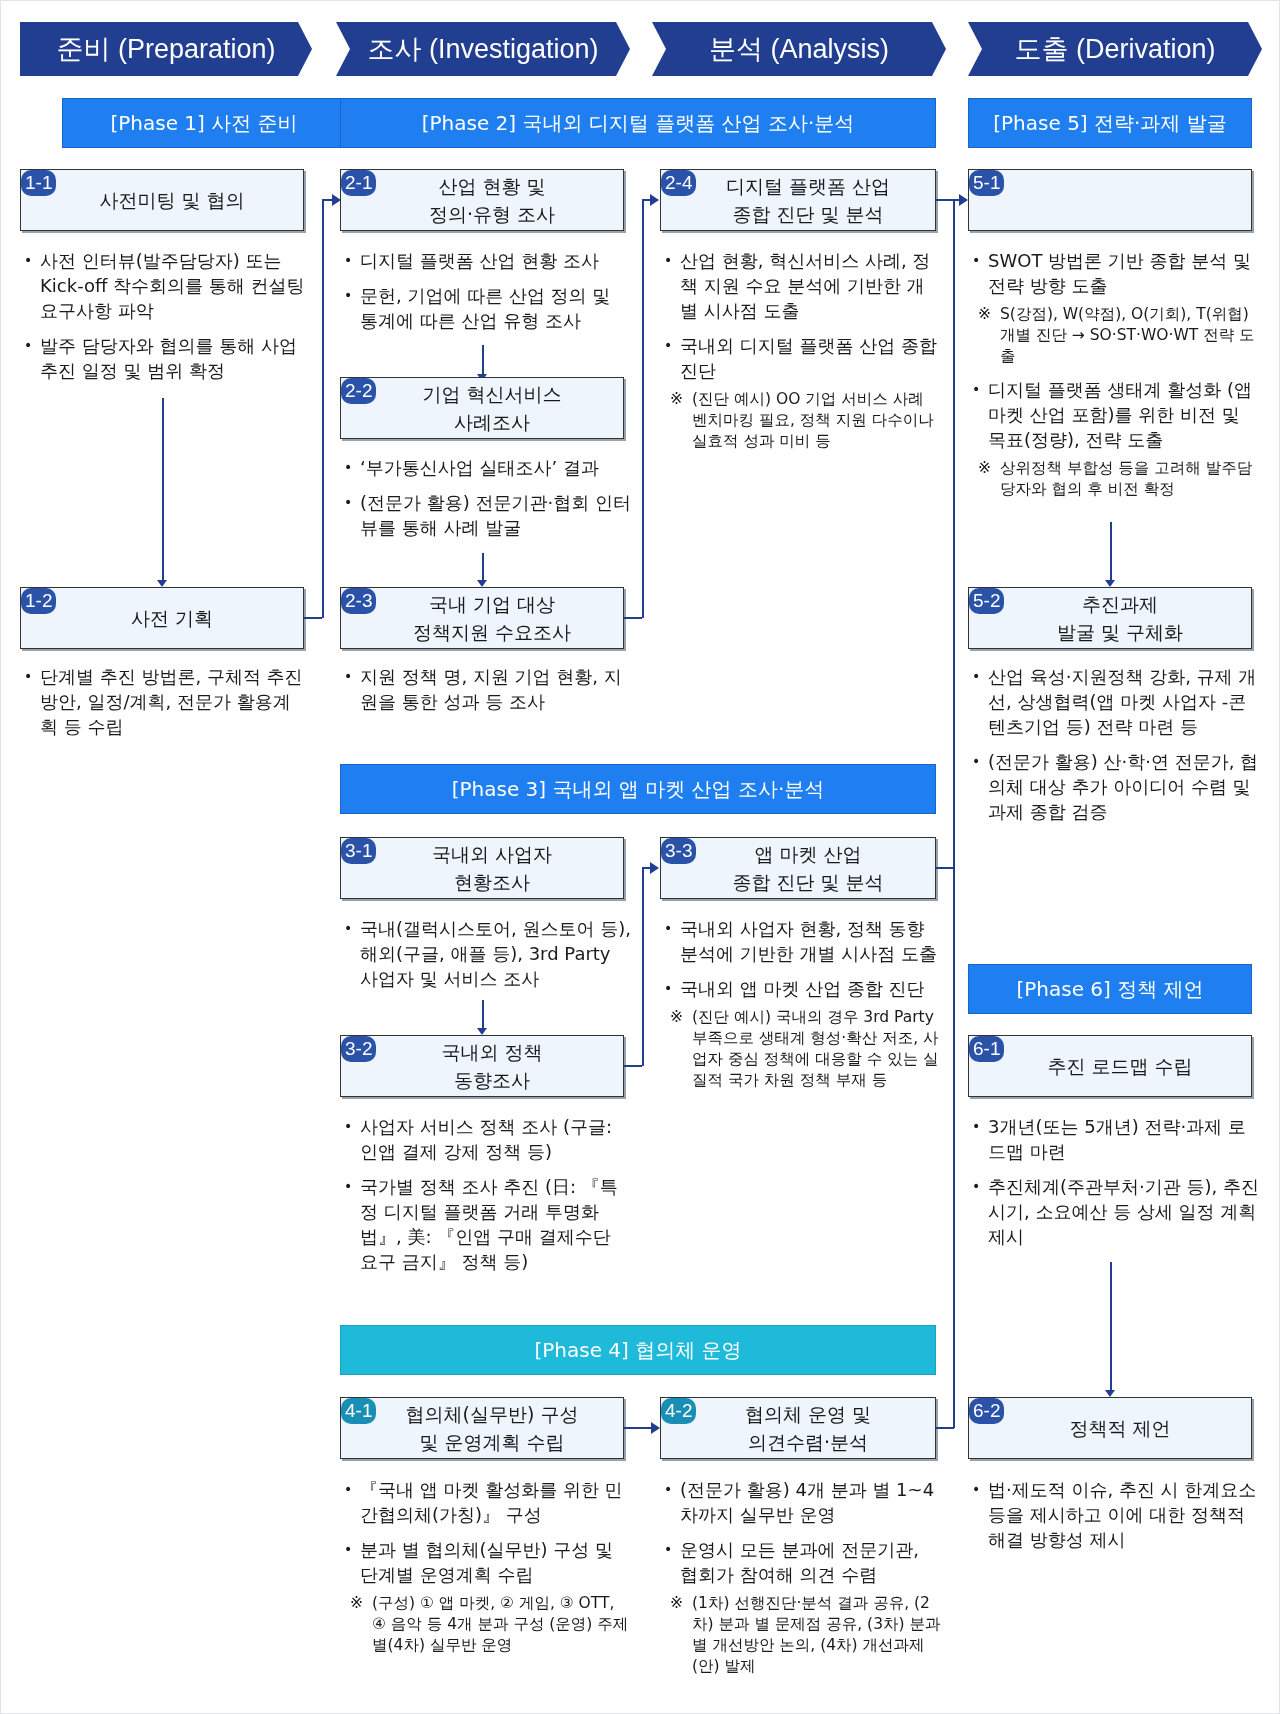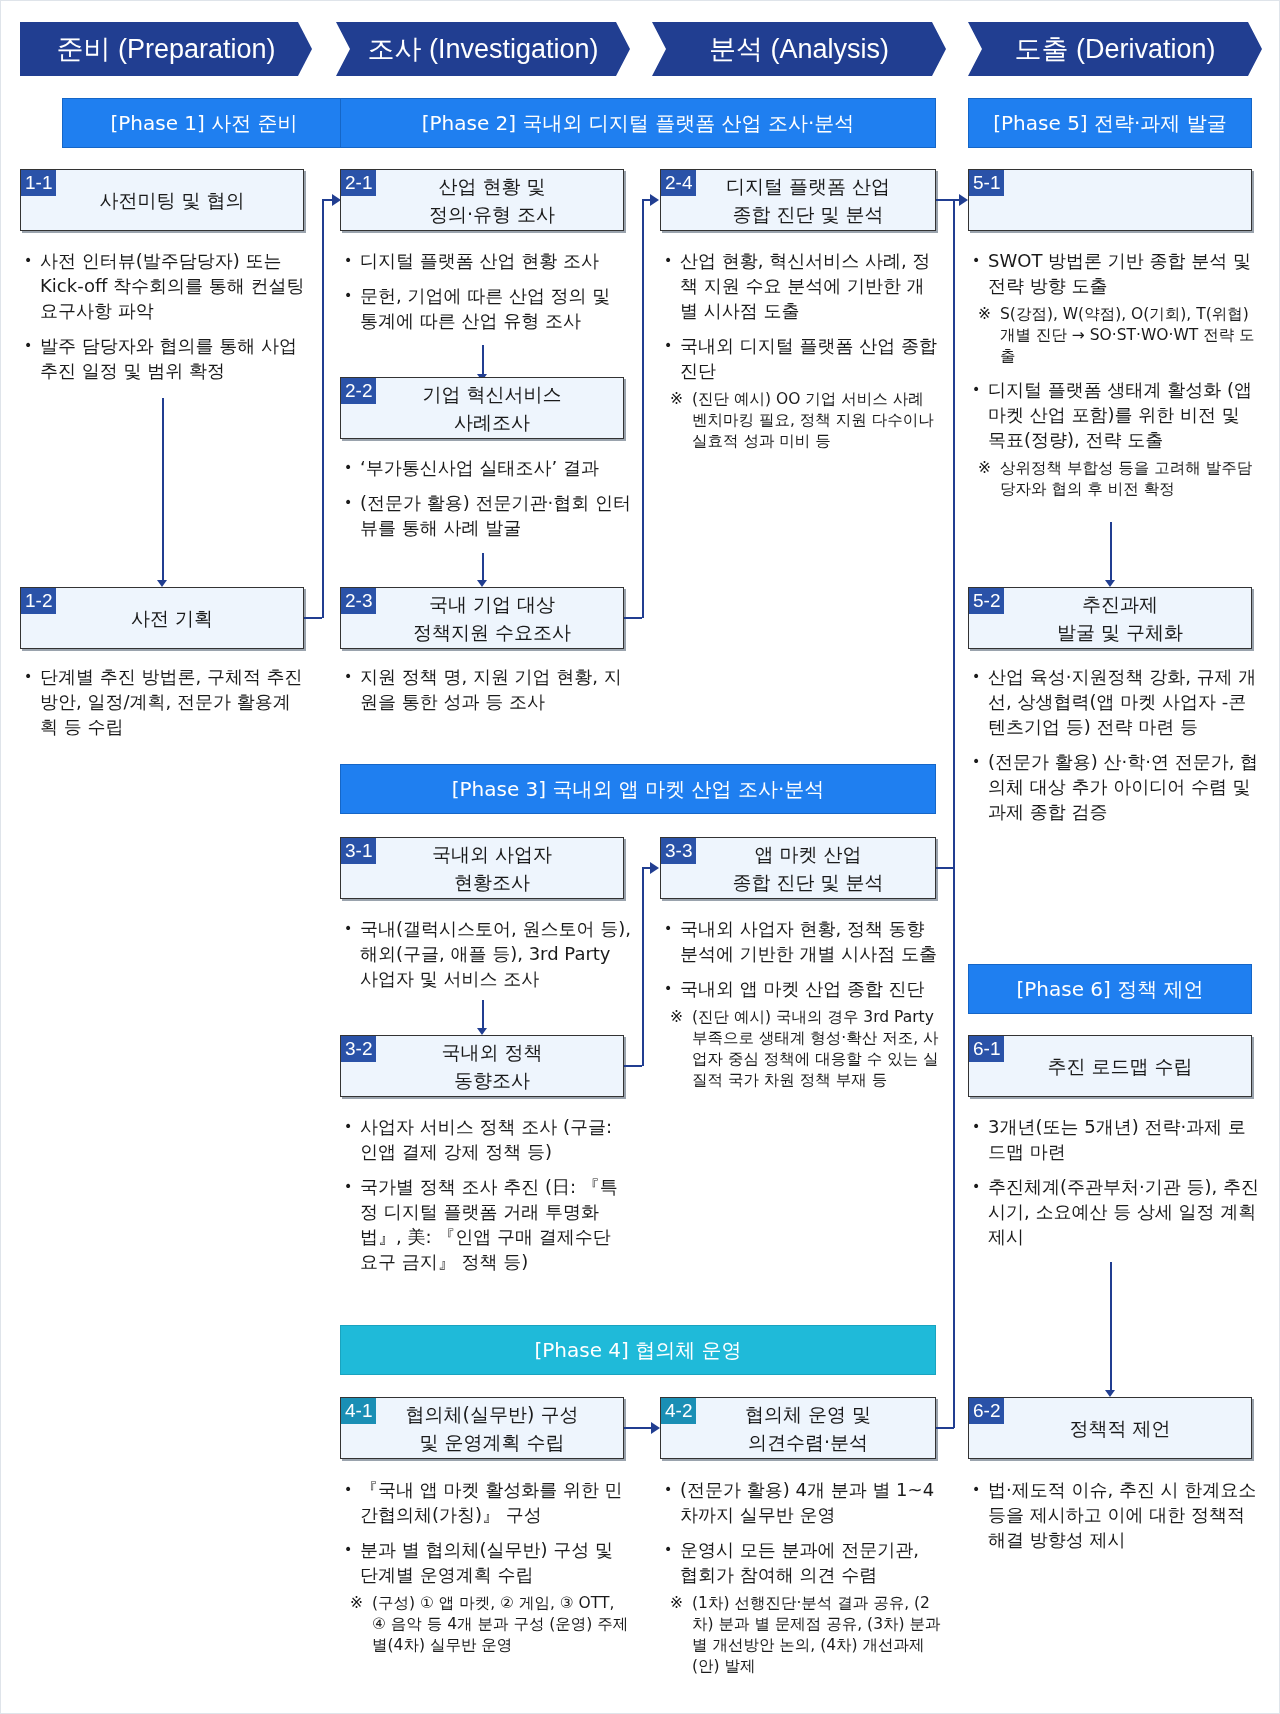--- a/index.html
+++ b/index.html
@@ -29,21 +29,21 @@
     position: absolute; background: #eef5fd; border: 1.5px solid #333;
     box-sizing: border-box;
     box-shadow: 2px 2px 0 #9aa3ad;
     display: flex; align-items: center; justify-content: center;
     text-align: center; font-size: 19px; line-height: 28px;
   }
   .box .tag {
     position: absolute; left: 0; top: 0;
     background: #2a52a8; color: #fff;
     font-family: "Liberation Sans", sans-serif;
-    font-size: 19px; padding: 0 4px; height: 26px; line-height: 26px;
+    font-size: 19px; padding: 0 4px; height: 26px; line-height: 26px; border-radius: 10px;
   }
   .box .tag.teal { background: #1a8fb5; }
   .box .title { white-space: pre-line; padding-left: 20px; }
   .desc { position: absolute; font-size: 18px; line-height: 25px; }
   .desc .item { position: relative; padding-left: 18px; margin-bottom: 10px; }
   .desc .item::before { content: "•"; position: absolute; left: 2px; top: 0; font-size: 14px; }
   .desc .note { position: relative; padding-left: 30px; font-size: 15.5px; line-height: 21px; margin-top: -4px; margin-bottom: 10px; }
   .desc .note::before { content: "※"; position: absolute; left: 8px; top: 0; }
   .line { position: absolute; background: #213e91; }
   .arrow-down { position: absolute; width: 0; height: 0; border-left: 5px solid transparent; border-right: 5px solid transparent; border-top: 7px solid #213e91; }

